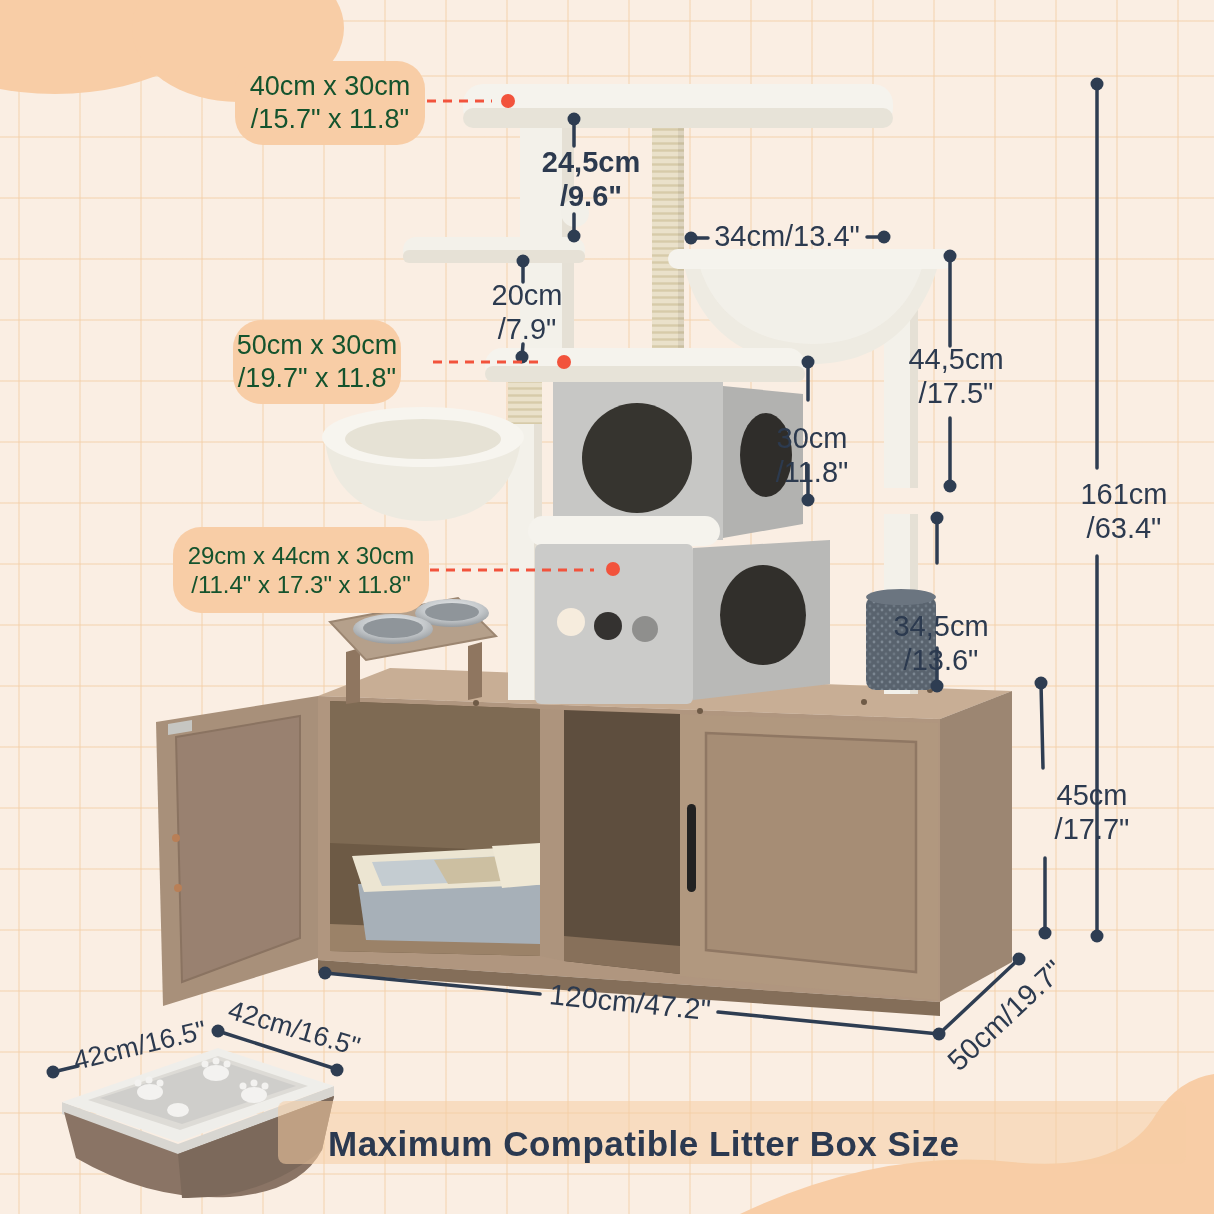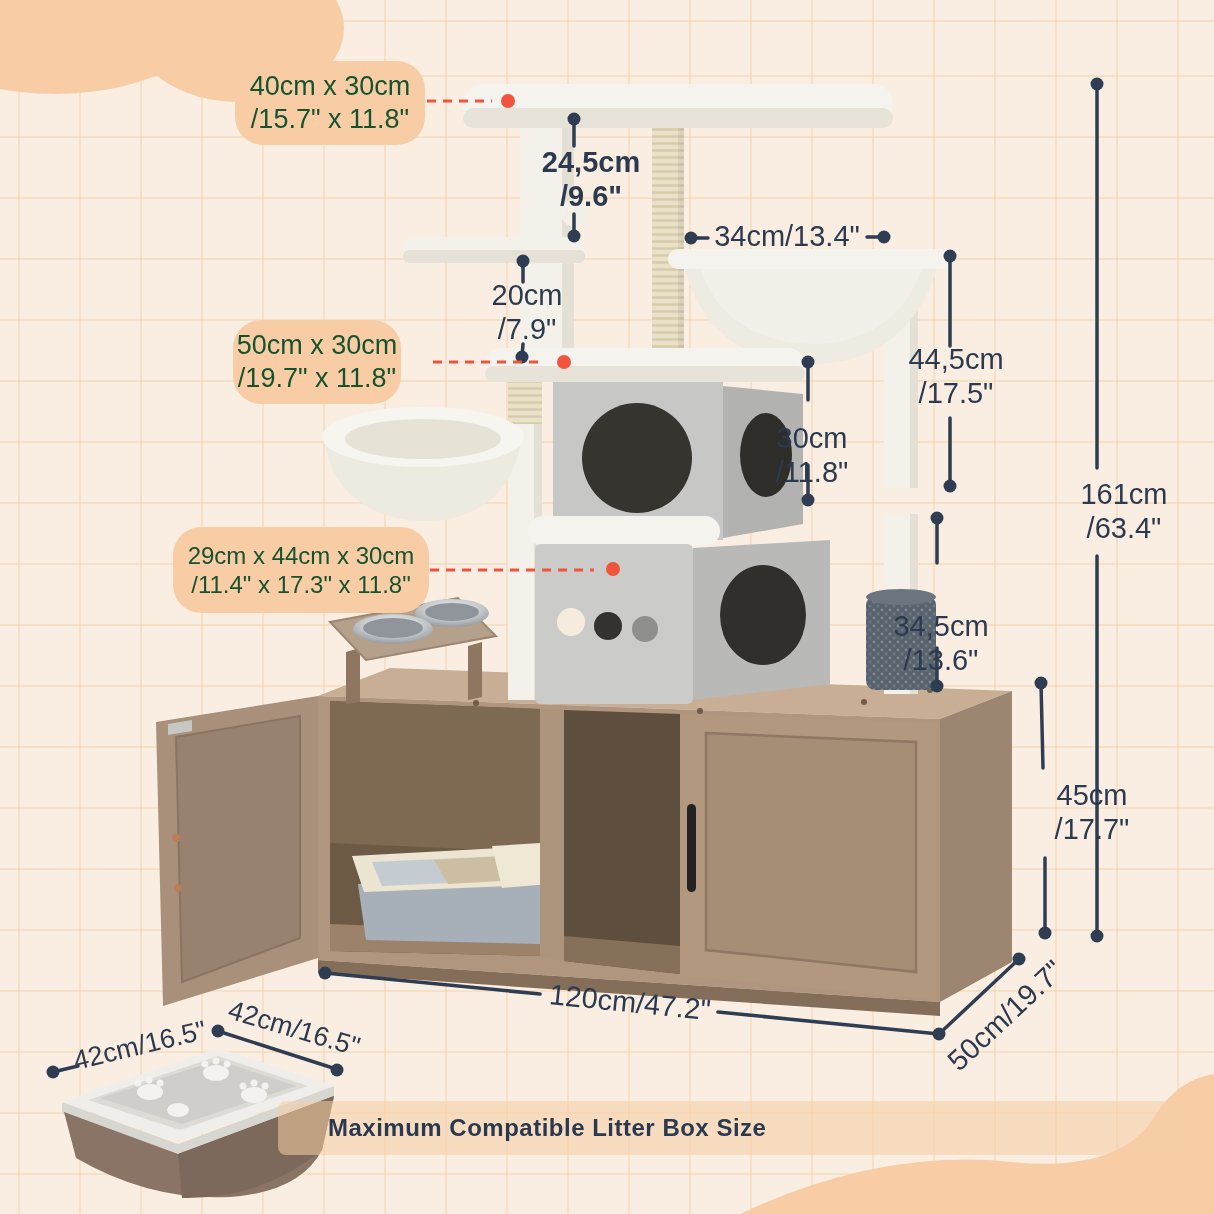--- a/index.html
+++ b/index.html
@@ -24,24 +24,24 @@
   .rot50{transform:translate(-50%,-50%) rotate(-43deg);}
   .rot42a{transform:translate(-50%,-50%) rotate(-13.5deg);}
   .rot42b{transform:translate(-50%,-50%) rotate(16.5deg);}
   .bubble{
     position:absolute;z-index:3;background:#f8cda6;border-radius:28px;
     color:#14532d;display:flex;flex-direction:column;align-items:center;justify-content:center;
     font-weight:500;font-size:27px;line-height:1.22;text-align:center;white-space:nowrap;
   }
   .bubble.small{font-size:24px;}
   .banner{
-    position:absolute;z-index:2;left:278px;top:1101px;width:908px;height:54px;
+    position:absolute;z-index:2;left:278px;top:1101px;width:908px;height:63px;
     background:rgba(246,205,164,0.55);border-radius:8px;
-    display:flex;align-items:center;padding-left:50px;box-sizing:border-box;
-    font-weight:700;font-size:24px;color:#2b3950;letter-spacing:.5px;white-space:nowrap;
+    display:flex;align-items:flex-end;padding-left:50px;box-sizing:border-box;
+    font-weight:700;font-size:35px;color:#2b3950;letter-spacing:.5px;white-space:nowrap;
   }
 </style>
 </head>
 <body>
 
 <svg class="scene" width="1214" height="1214" viewBox="0 0 1214 1214">
   <defs>
     <pattern id="sisal" width="10" height="7" patternUnits="userSpaceOnUse">
       <rect width="10" height="7" fill="#eae1ca"></rect>
       <path d="M0,3.5 H10" stroke="#d7cba9" stroke-width="2.4"></path>

